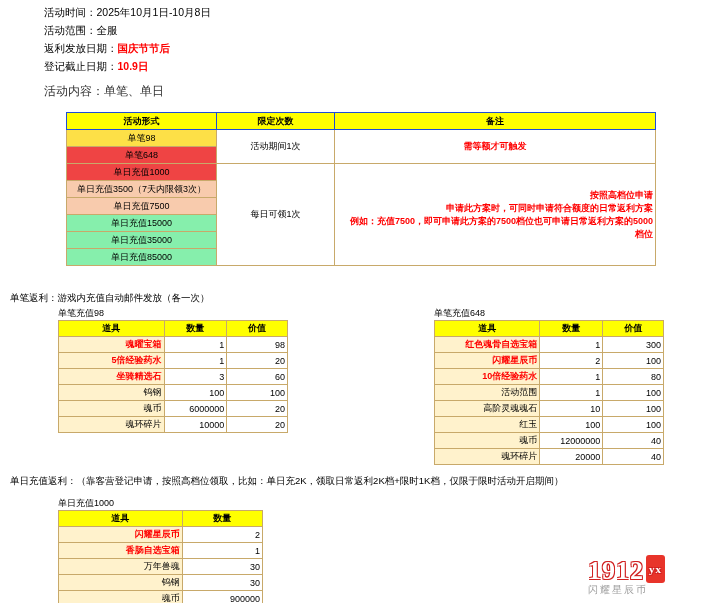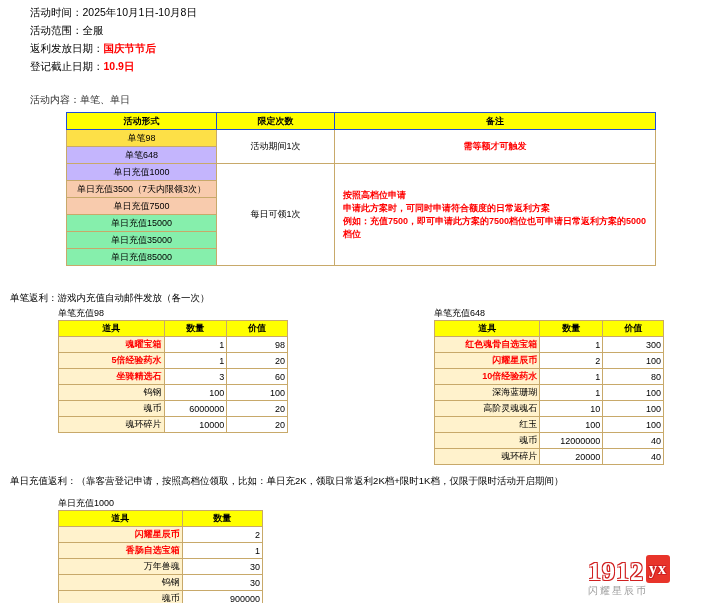--- a/index.html
+++ b/index.html
@@ -1,60 +1,60 @@
 <!DOCTYPE html>
 <html><head>
 <meta charset="utf-8">
 <style>
   html,body{margin:0;padding:0;}
   body{
     width:724px;height:603px;background:#ffffff;
     font-family:"Liberation Sans","DejaVu Sans",sans-serif;
     font-size:9px;color:#000;overflow:hidden;position:relative;
   }
-  .hdr{padding:6px 0 0 30px;}
+  .hdr{padding:6px 0 0 44px;}
   .hdr .line{margin-bottom:5px;font-size:10.5px;line-height:13px;white-space:nowrap;}
-  .hdr .line.small{font-size:10px;margin-top:20px;color:#333;}
+  .hdr .line.small{font-size:12px;margin-top:12px;color:#333;}
   .red{color:#ff0000;font-weight:bold;}
 
   table{border-collapse:collapse;}
   td,th{border:1px solid #c8a96a;text-align:center;vertical-align:middle;font-size:9px;padding:1px 2px;}
 
   
   #main-table{position:absolute;left:66px;top:112px;width:590px;}
   #main-table th{background:#ffff00;color:#000;font-weight:bold;height:14px;border:1px solid #1d4ed8;}
   #main-table td{height:14px;}
   .c-yellow{background:#fde047;}
-  .c-lightorange{background:#c4b5fd;}
+  .c-lightorange{background:#ef4444;}
   .c-orange{background:#f8cbad;}
   .c-orange2{background:#86efac;}
   .cell-white{background:#ffffff;}
   .note-red{color:#ff0000;font-weight:bold;}
-  .note-left{text-align:left;padding-left:8px;line-height:13px;margin-left:20px;}
+  .note-left{text-align:right;padding-left:8px;line-height:13px;margin-left:20px;}
 
   
   .caption{position:absolute;font-size:9.5px;white-space:nowrap;}
 
   
   .item-tbl th{background:#ffff00;font-weight:bold;height:13px;}
   .item-tbl td{height:12.5px;text-align:right;}
   .item-name-red{color:#ff0000;font-weight:bold;background:#fff2cc;}
   .item-name-plain{background:#fff2cc;}
   .subcap{position:absolute;font-size:9px;}
 
   #tbl98{position:absolute;left:58px;top:320px;width:230px;}
   #tbl648{position:absolute;left:434px;top:320px;width:230px;}
   #tbl1000{position:absolute;left:58px;top:510px;width:205px;}
 
   
   #watermark{position:absolute;right:6px;bottom:4px;width:130px;height:44px;}
   .wm-text{font-family:"Liberation Serif","DejaVu Serif",serif;font-size:26px;font-weight:bold;color:#ffffff;
     text-shadow:1px 1px 0 #d02020,-1px -1px 0 #d02020,1px -1px 0 #d02020,-1px 1px 0 #d02020;
     letter-spacing:1px;line-height:28px;}
-  .wm-badge{display:inline-block;background:#e8342a;color:#fff;font-size:16px;border-radius:3px;padding:0 3px;margin-left:2px;vertical-align:6px;}
+  .wm-badge{display:inline-block;background:#e8342a;color:#fff;font-size:11px;border-radius:3px;padding:0 3px;margin-left:2px;vertical-align:6px;}
   .wm-sub{font-size:10px;color:#9a9a9a;letter-spacing:2px;margin-top:-2px;}
 </style>
 </head>
 <body>
 
 <div class="hdr">
   <div class="line">
     <span>活动时间：</span><span>2025年10月1日-10月8日</span>
   </div>
   <div class="line">
@@ -170,21 +170,21 @@
         <td class="item-name-red">闪耀星辰币</td>
         <td>2</td>
         <td>100</td>
       </tr>
   <tr>
         <td class="item-name-red">10倍经验药水</td>
         <td>1</td>
         <td>80</td>
       </tr>
   <tr>
-        <td class="item-name-plain">深海蓝珊瑚</td>
+        <td class="item-name-plain">活动范围</td>
         <td>1</td>
         <td>100</td>
       </tr>
   <tr>
         <td class="item-name-plain">高阶灵魂魂石</td>
         <td>10</td>
         <td>100</td>
       </tr>
   <tr>
         <td class="item-name-plain">红玉</td>

